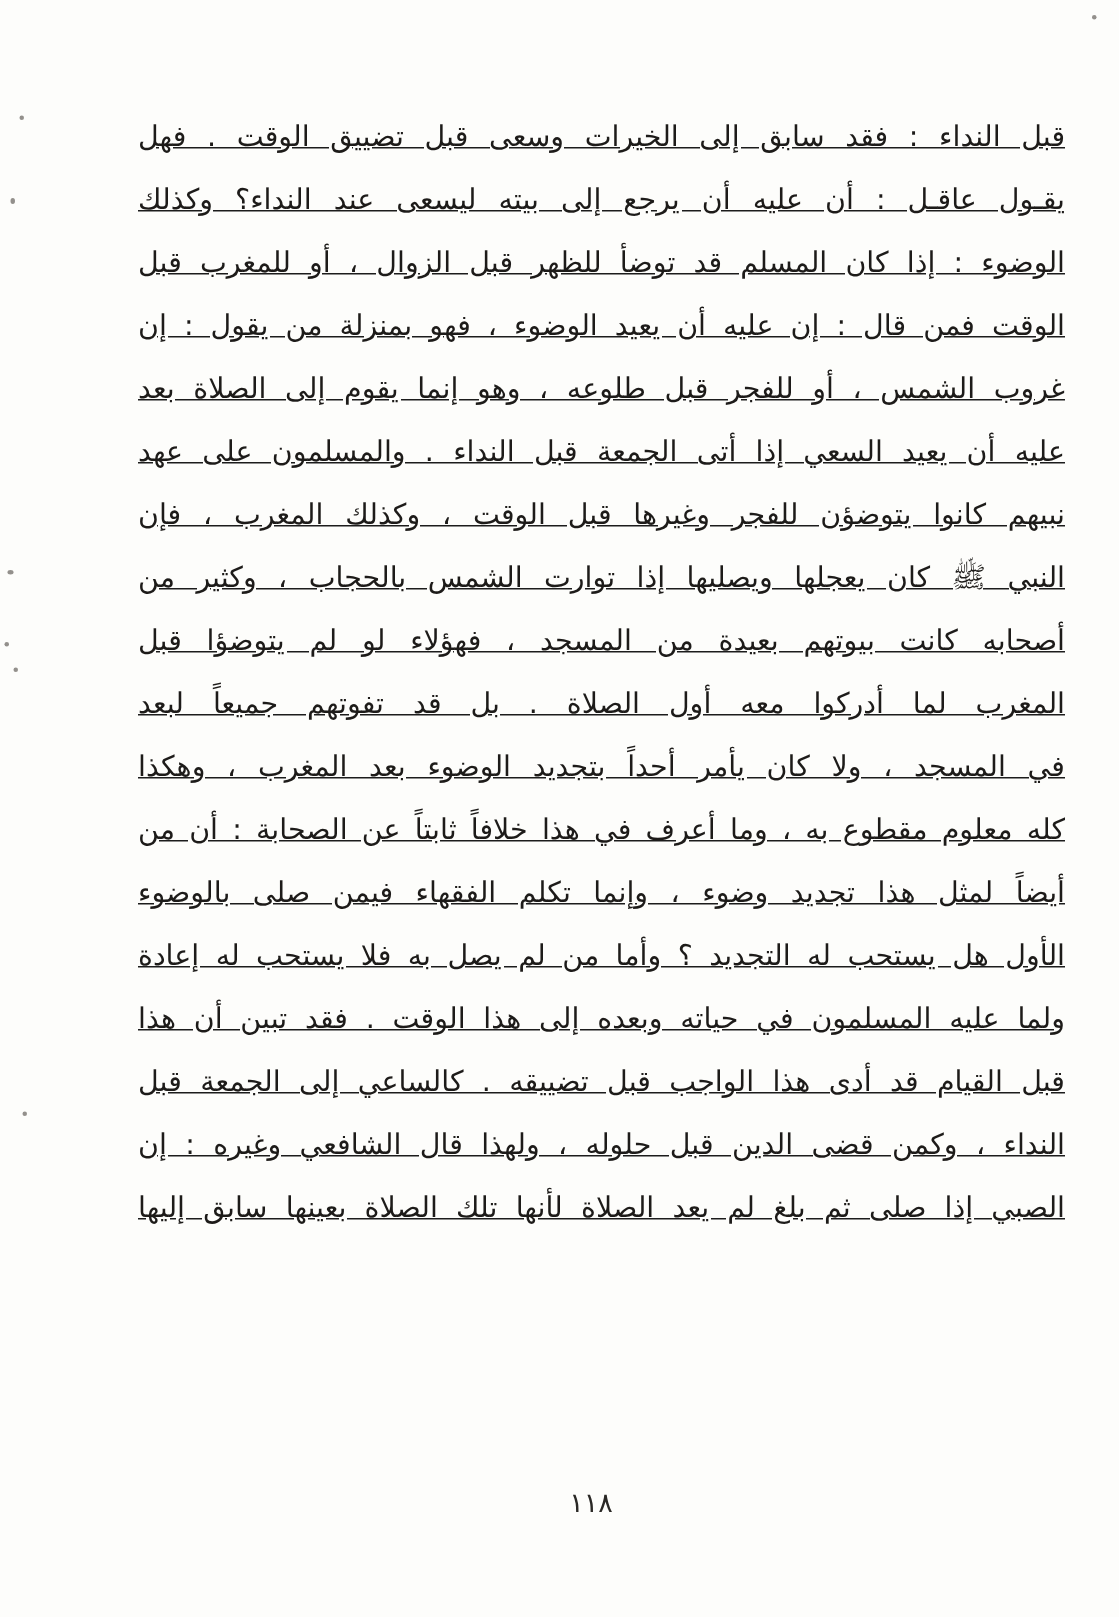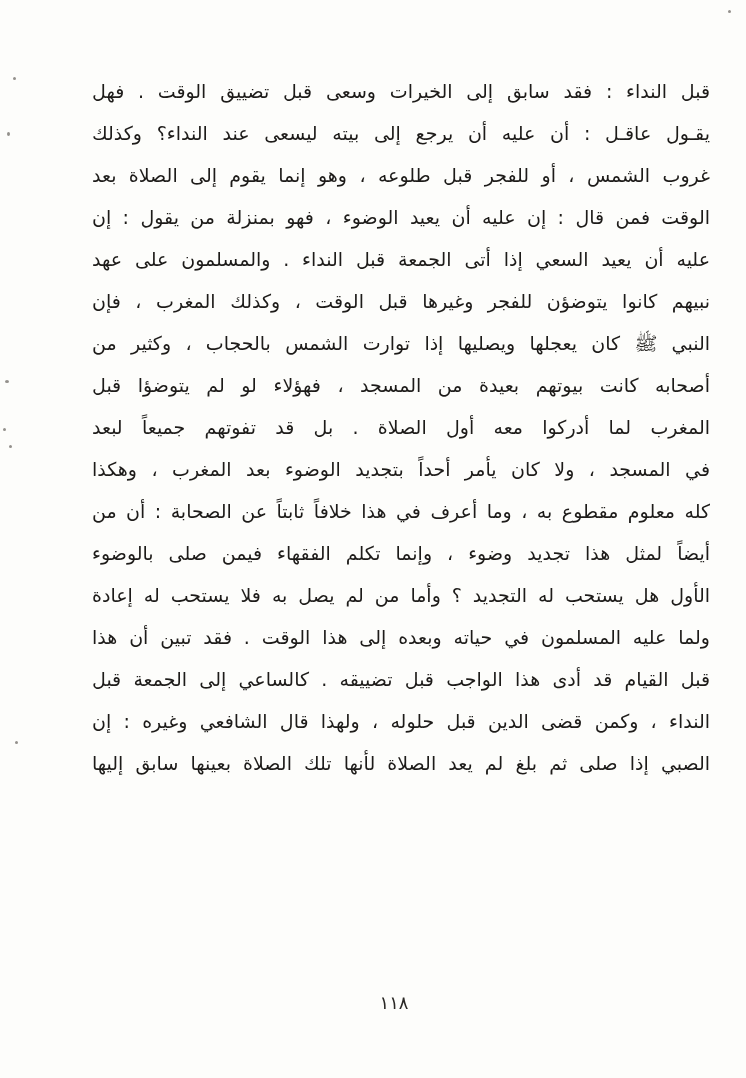--- a/index.html
+++ b/index.html
@@ -16,20 +16,21 @@
     overflow: hidden;
     font-family: "DejaVu Sans", sans-serif;
     color: #1c1c1c;
   }
   .text-block {
     position: absolute;
     top: 70px;
     right: 36px;
     left: 92px;
     direction: rtl;
+    text-decoration: underline;
   }
   .text-line {
     height: 42px;
     line-height: 42px;
     font-size: 19px;
     text-align: justify;
     text-align-last: justify;
     -moz-text-align-last: justify;
     white-space: nowrap;
     overflow: hidden;
@@ -70,22 +71,23 @@
   <span class="speck s2"></span>
   <span class="speck s3"></span>
   <span class="speck s4"></span>
   <span class="speck s5"></span>
   <span class="speck s6"></span>
   <span class="speck s7"></span>
 
   <div class="text-block">
     <div class="text-line">قبل النداء : فقد سابق إلى الخيرات وسعى قبل تضييق الوقت . فهل</div>
     <div class="text-line">يقـول عاقـل : أن عليه أن يرجع إلى بيته ليسعى عند النداء؟ وكذلك</div>
+    <div class="text-line">الوضوء : إذا كان المسلم قد توضأ للظهر قبل الزوال ، أو للمغرب قبل</div>
+    <div class="text-line">الوقت فمن قال : إن عليه أن يعيد الوضوء ، فهو بمنزلة من يقول : إن</div>
     <div class="text-line">غروب الشمس ، أو للفجر قبل طلوعه ، وهو إنما يقوم إلى الصلاة بعد</div>
-    <div class="text-line">الوقت فمن قال : إن عليه أن يعيد الوضوء ، فهو بمنزلة من يقول : إن</div>
     <div class="text-line">عليه أن يعيد السعي إذا أتى الجمعة قبل النداء . والمسلمون على عهد</div>
     <div class="text-line">نبيهم كانوا يتوضؤن للفجر وغيرها قبل الوقت ، وكذلك المغرب ، فإن</div>
     <div class="text-line">النبي ﷺ كان يعجلها ويصليها إذا توارت الشمس بالحجاب ، وكثير من</div>
     <div class="text-line">أصحابه كانت بيوتهم بعيدة من المسجد ، فهؤلاء لو لم يتوضؤا قبل</div>
     <div class="text-line">المغرب لما أدركوا معه أول الصلاة . بل قد تفوتهم جميعاً لبعد</div>
     <div class="text-line">في المسجد ، ولا كان يأمر أحداً بتجديد الوضوء بعد المغرب ، وهكذا</div>
     <div class="text-line">كله معلوم مقطوع به ، وما أعرف في هذا خلافاً ثابتاً عن الصحابة : أن من</div>
     <div class="text-line">أيضاً لمثل هذا تجديد وضوء ، وإنما تكلم الفقهاء فيمن صلى بالوضوء</div>
     <div class="text-line">الأول هل يستحب له التجديد ؟ وأما من لم يصل به فلا يستحب له إعادة</div>
     <div class="text-line">ولما عليه المسلمون في حياته وبعده إلى هذا الوقت . فقد تبين أن هذا</div>

